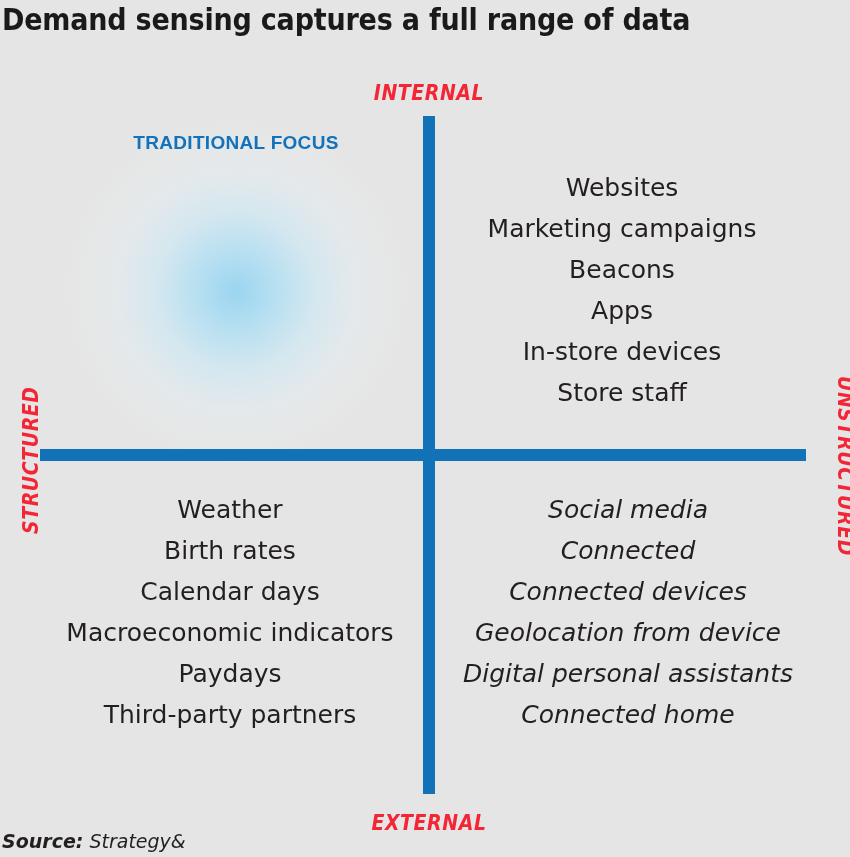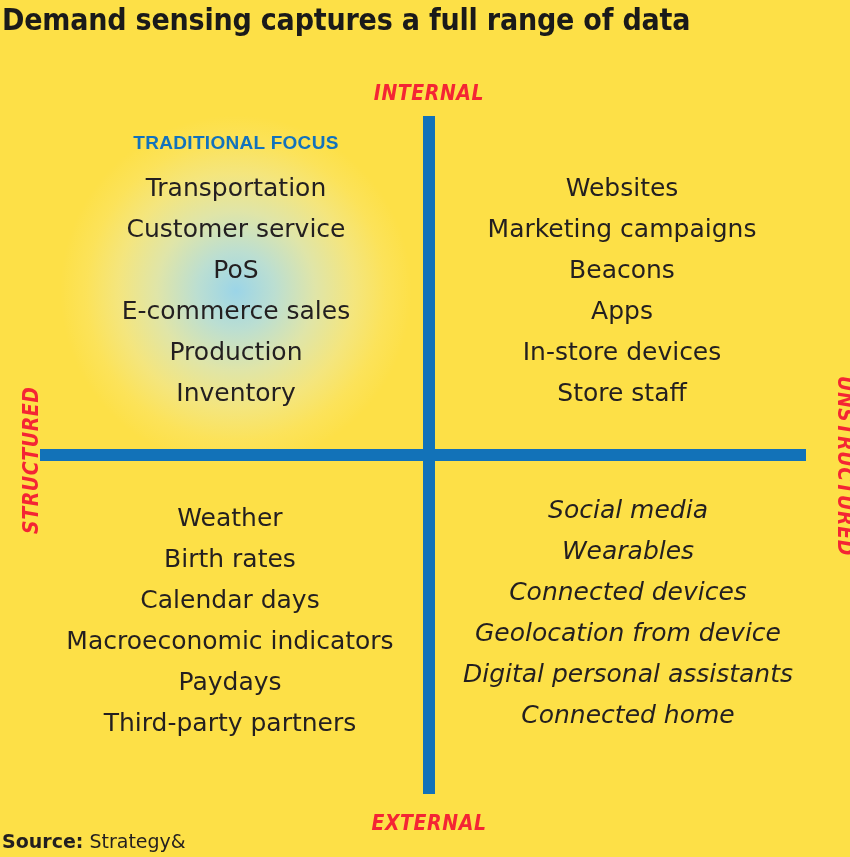--- a/index.html
+++ b/index.html
@@ -10,21 +10,21 @@
   }
   body {
     font-family: "Liberation Sans", "DejaVu Sans", sans-serif;
     -webkit-font-smoothing: antialiased;
   }
 
   #canvas {
     position: relative;
     width: 850px;
     height: 857px;
-    background: #fde047;
+    background: #e5e5e5;
     overflow: hidden;
   }
 
   
   #title {
     position: absolute;
     left: 2px;
     top: 0px;
     width: 840px;
     height: 44px;
@@ -120,21 +120,21 @@
   .quadrant .item {
     font-family: "DejaVu Sans", "Liberation Sans", sans-serif;
     font-size: 25px;
     font-weight: 400;
     line-height: 41px;
     color: #231f20;
     white-space: nowrap;
   }
   #quadrant-top-left     { left: 36px;  top: 167px; width: 400px; }
   #quadrant-top-right    { left: 422px; top: 167px; width: 400px; }
-  #quadrant-bottom-left  { left: 24px;  top: 489px; width: 412px; margin-top: 8px; }
+  #quadrant-bottom-left  { left: 24px;  top: 489px; width: 412px; }
   #quadrant-bottom-right { left: 422px; top: 489px; width: 412px; font-style: italic; }
 
   
   #traditional-focus {
     position: absolute;
     left: 36px;
     top: 132px;
     width: 400px;
     text-align: center;
     font-family: Liberation Sans, sans-serif;
@@ -147,20 +147,21 @@
 
   
   #source {
     position: absolute;
     left: 2px;
     top: 830px;
     font-size: 19px;
     color: #231f20;
     white-space: nowrap;
     font-family: "DejaVu Sans", "Liberation Sans", sans-serif;
+    font-style: italic;
   }
   #source-label { font-weight: bold; }
   #source-value { font-weight: 400; }
 </style>
 </head>
 <body>
 
 <div id="canvas">
 
   <div id="title">Demand sensing captures a full range of data</div>
@@ -170,28 +171,20 @@
   <div id="axis-vertical" class="axis"></div>
   <div id="axis-horizontal" class="axis"></div>
 
   <div id="caption-internal" class="axis-caption">INTERNAL</div>
   <div id="caption-external" class="axis-caption">EXTERNAL</div>
   <div id="caption-structured" class="axis-caption">STRUCTURED</div>
   <div id="caption-unstructured" class="axis-caption">UNSTRUCTURED</div>
 
   <div id="traditional-focus">TRADITIONAL FOCUS</div>
 
-  <div id="quadrant-top-left" class="quadrant">
-    <div class="item">Transportation</div>
-    <div class="item">Customer service</div>
-    <div class="item">PoS</div>
-    <div class="item">E-commerce sales</div>
-    <div class="item">Production</div>
-    <div class="item">Inventory</div>
-  </div>
 
   <div id="quadrant-top-right" class="quadrant">
     <div class="item">Websites</div>
     <div class="item">Marketing campaigns</div>
     <div class="item">Beacons</div>
     <div class="item">Apps</div>
     <div class="item">In-store devices</div>
     <div class="item">Store staff</div>
   </div>
 
@@ -199,21 +192,21 @@
     <div class="item">Weather</div>
     <div class="item">Birth rates</div>
     <div class="item">Calendar days</div>
     <div class="item">Macroeconomic indicators</div>
     <div class="item">Paydays</div>
     <div class="item">Third-party partners</div>
   </div>
 
   <div id="quadrant-bottom-right" class="quadrant">
     <div class="item">Social media</div>
-    <div class="item">Wearables</div>
+    <div class="item">Connected</div>
     <div class="item">Connected devices</div>
     <div class="item">Geolocation from device</div>
     <div class="item">Digital personal assistants</div>
     <div class="item">Connected home</div>
   </div>
 
   <div id="source">
     <span id="source-label">Source:</span><span>&nbsp;</span><span id="source-value">Strategy&amp;</span>
   </div>
 

